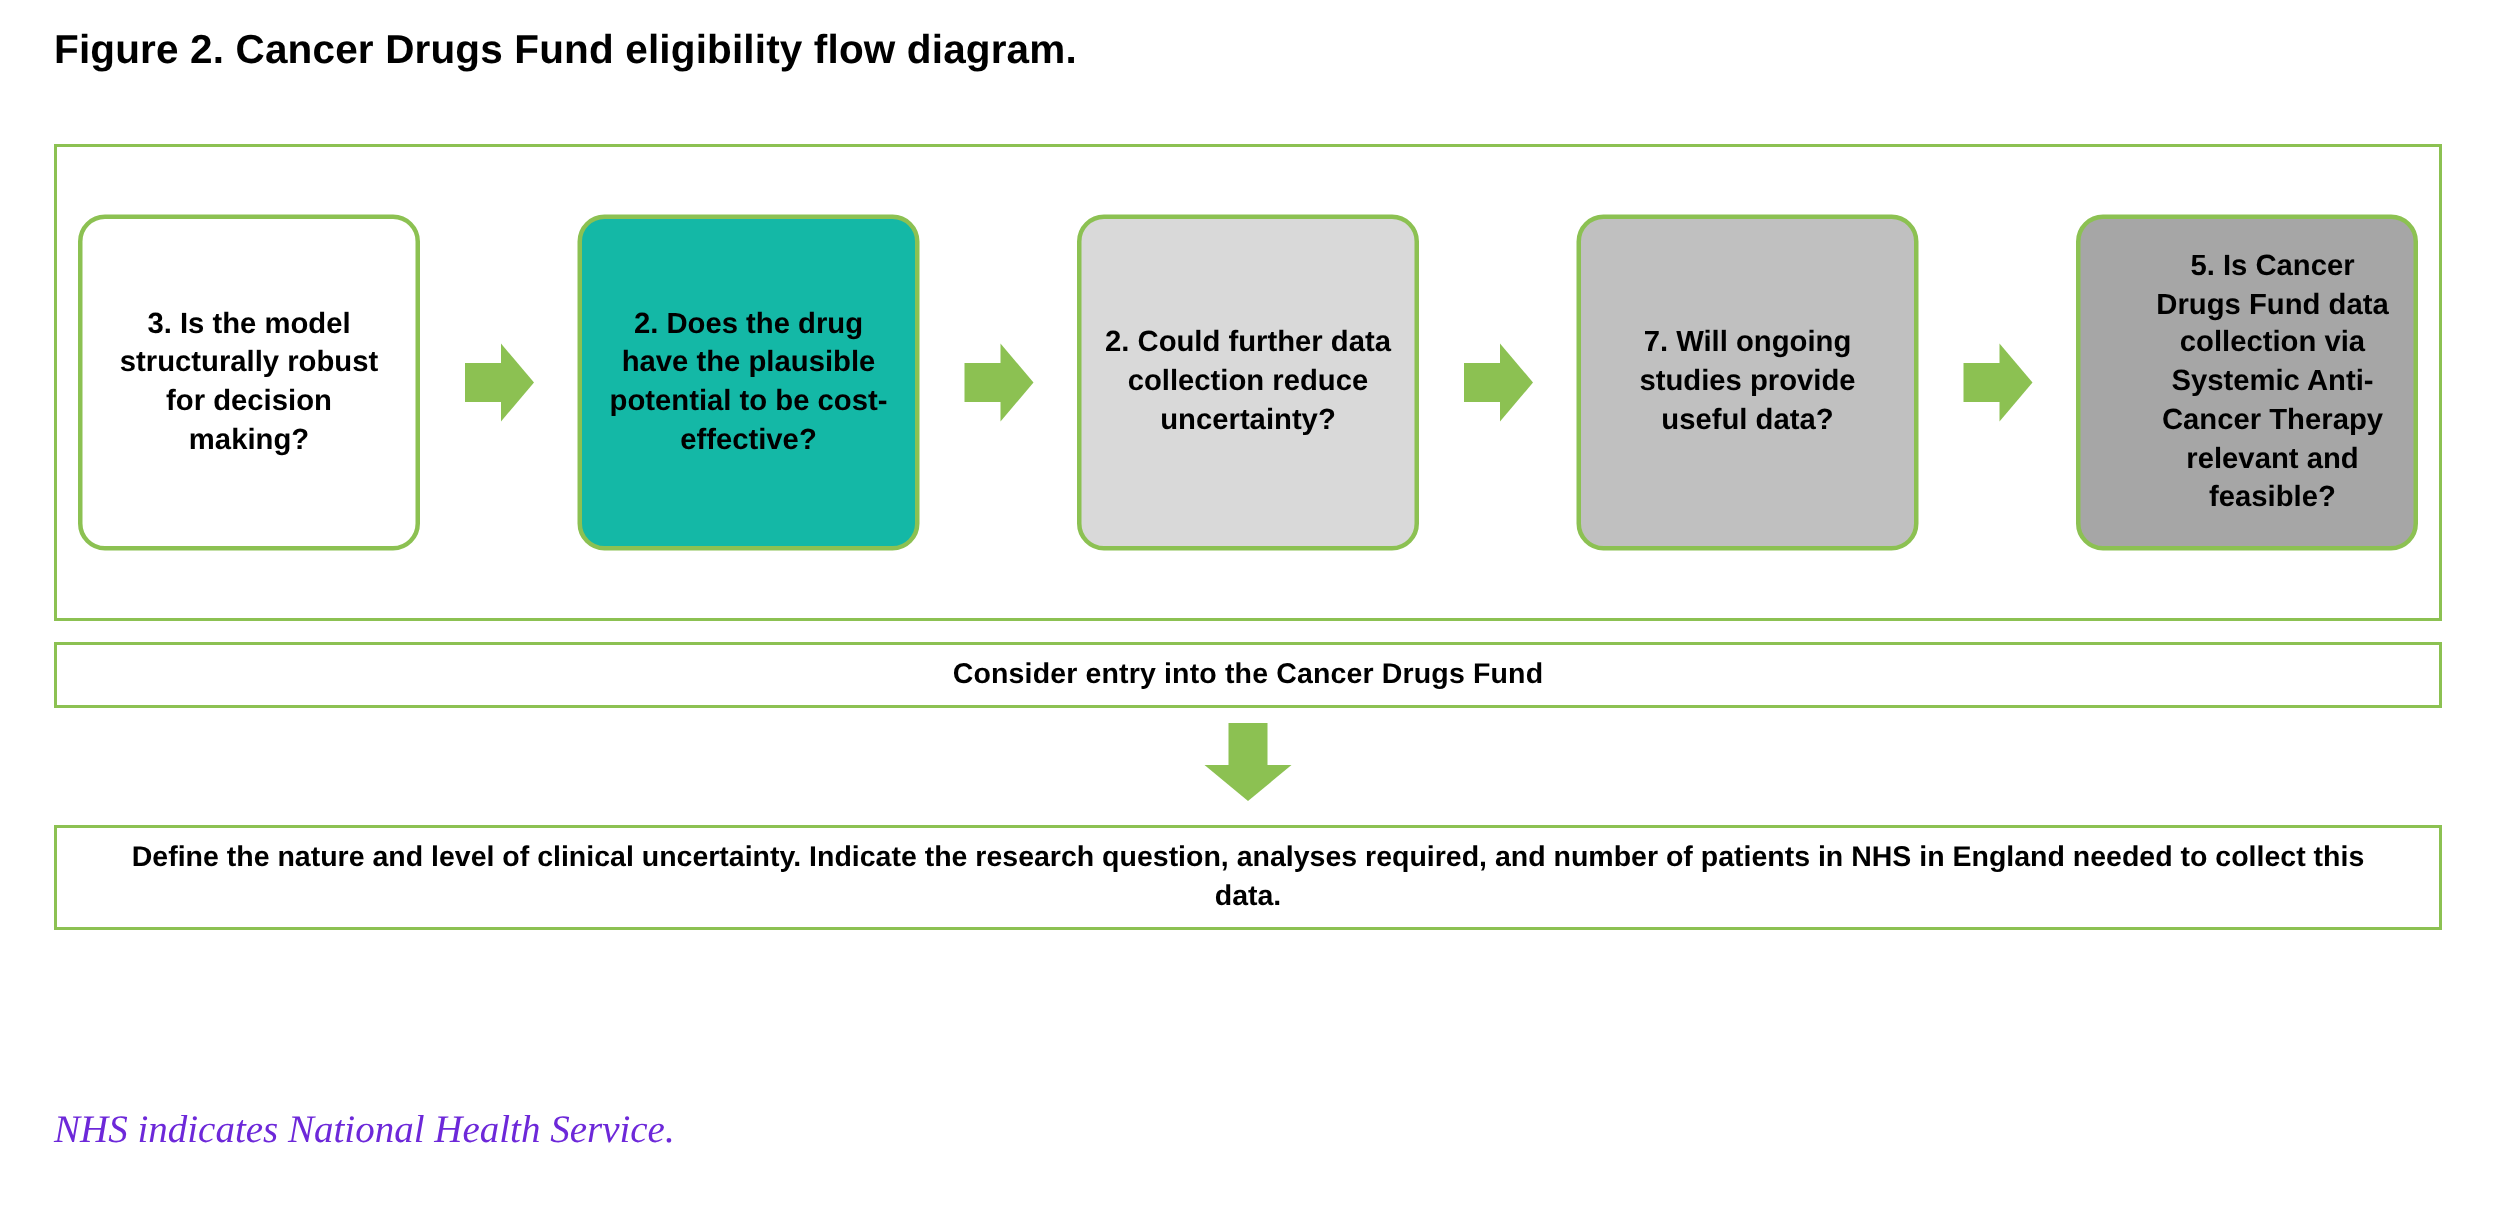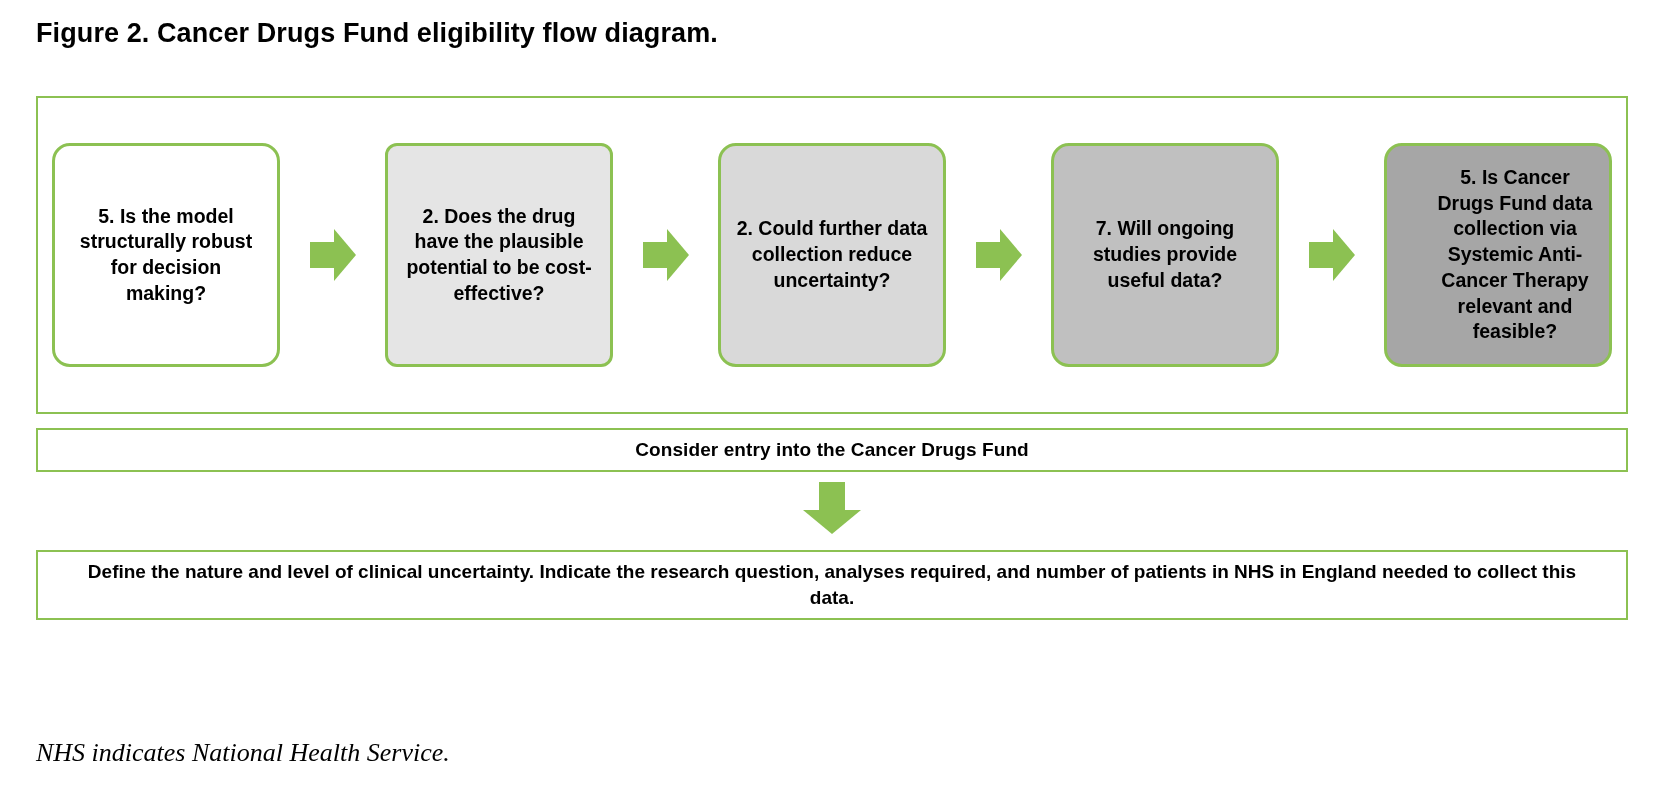--- a/index.html
+++ b/index.html
@@ -77,21 +77,21 @@
     display: flex;
     align-items: center;
     justify-content: center;
     text-align: center;
     padding: 8px 14px;
     font-size: 19.5px;
     font-weight: bold;
     line-height: 1.32;
   }
   .step-1 { background: #ffffff; }
-  .step-2 { background: #e5e5e5; border-radius: 12px; }
+  .step-2 { background: #14b8a6; }
   .step-3 { background: #d9d9d9; }
   .step-4 { background: #c0c0c0; }
   .step-5 { background: #a6a6a6; padding-left: 48px; }
 
   
   .arrow-right {
     width: 46px;
     height: 52px;
     flex: 0 0 auto;
     position: relative;
@@ -168,37 +168,37 @@
     line-height: 1.38;
   }
 
   .caption {
     position: absolute;
     left: 36px;
     top: 738px;
     font-family: "Liberation Serif", serif;
     font-style: italic;
     font-size: 26px;
-    color: #000000;
+    color: #6d28d9;
     white-space: nowrap;
   }
 </style>
 </head>
 <body>
 
 <div class="page">
 
   <div class="figure-title">Figure 2. Cancer Drugs Fund eligibility flow diagram.</div>
 
   <div class="diagram">
 
 
     <div class="green-box steps-frame">
 
-      <div class="step-box step-1">5. Is the model structurally robust for decision making?</div>
+      <div class="step-box step-1">3. Is the model structurally robust for decision making?</div>
 
       <div class="arrow-right"></div>
 
       <div class="step-box step-2">2. Does the drug have the plausible potential to be cost-effective?</div>
 
       <div class="arrow-right"></div>
 
       <div class="step-box step-3">2. Could further data collection reduce uncertainty?</div>
 
       <div class="arrow-right"></div>

